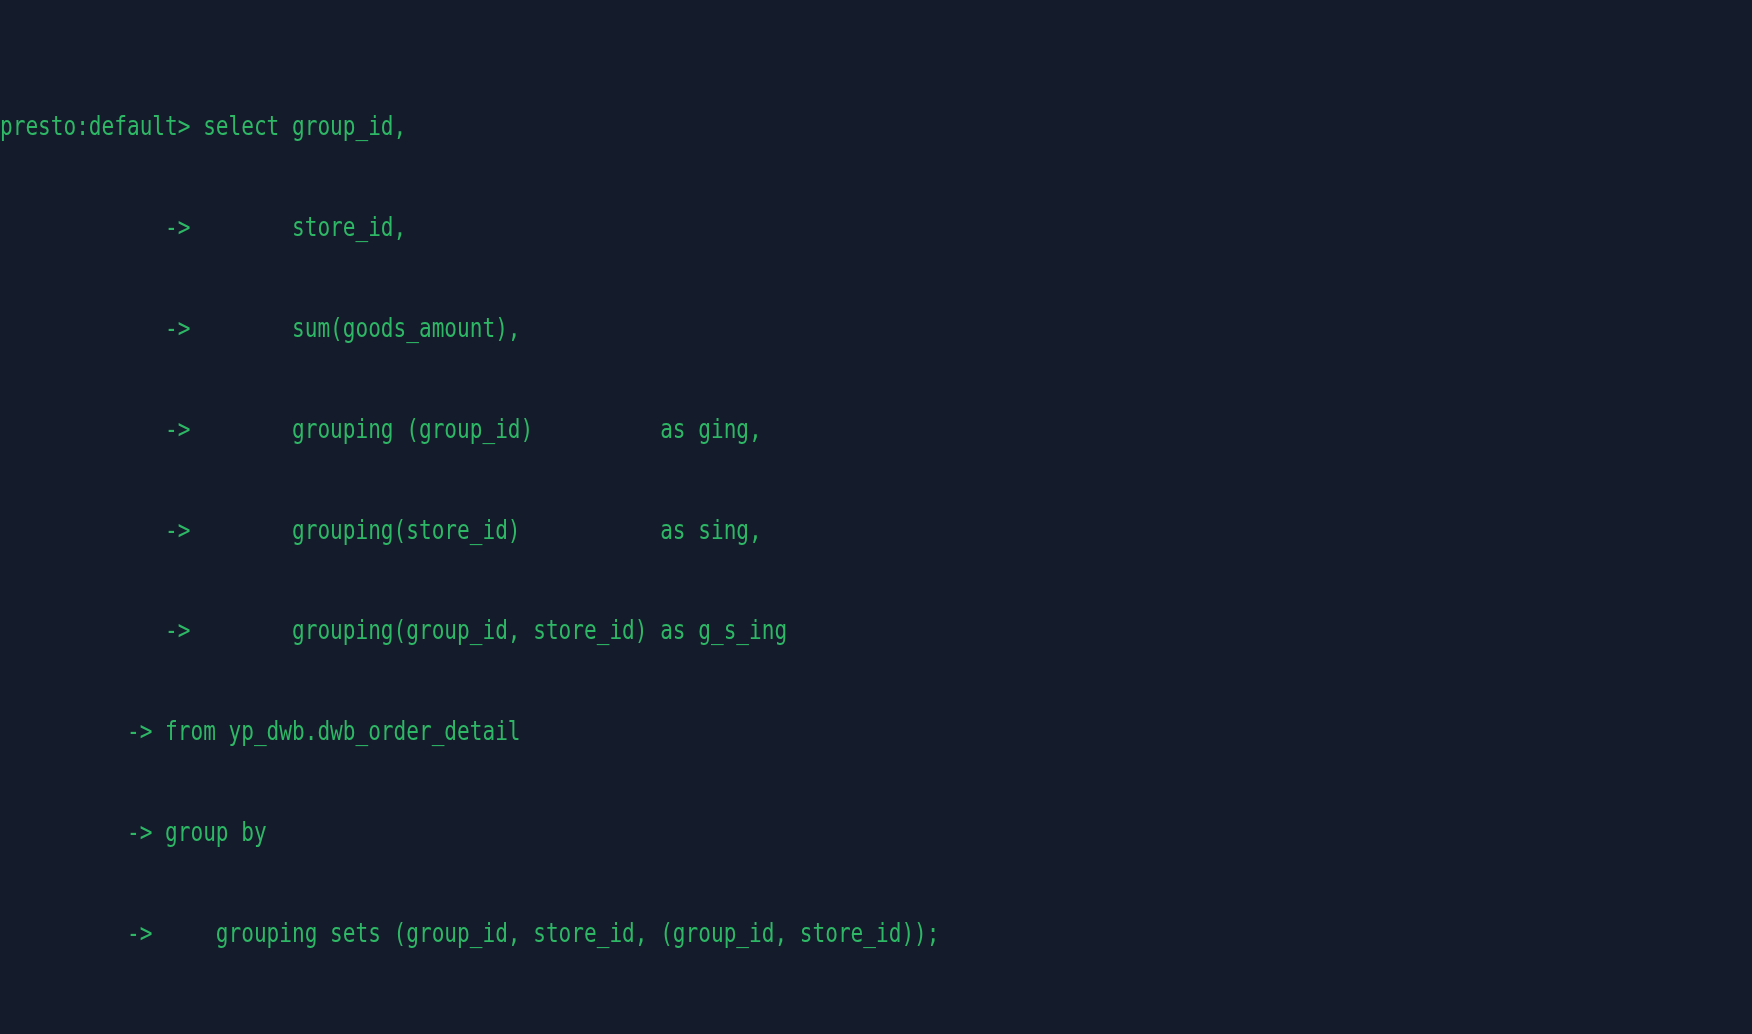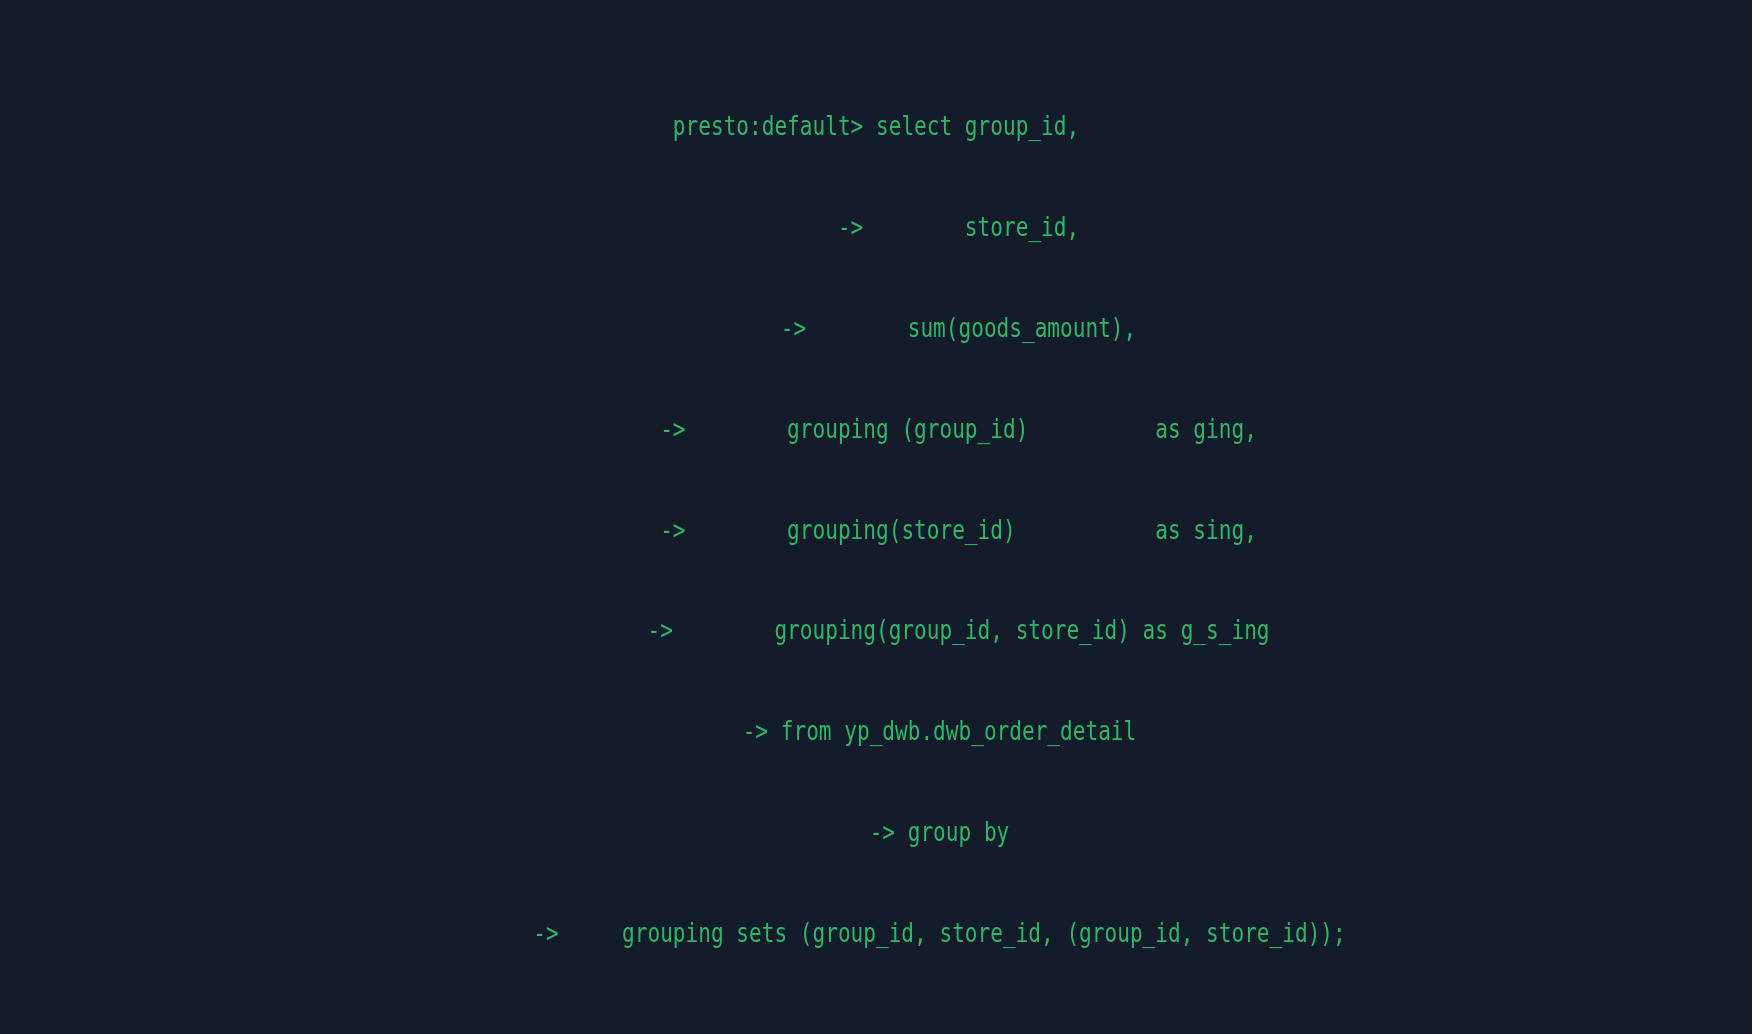--- a/index.html
+++ b/index.html
@@ -19,21 +19,20 @@
     height: 1034px;
     background: #141b2a;
     color: #2eb866;
     font-family: "DejaVu Sans Mono", "Liberation Mono", monospace;
     font-size: 26px;
     line-height: 33.6px;
     letter-spacing: 0px;
     white-space: pre;
     padding: 0;
     box-sizing: border-box;
-    text-align: center;
   }
   #screen {
     position: absolute;
     left: 0px;
     top: -24px;
     width: 1752px;
   }
   .line {
     height: 33.6px;
     white-space: pre;

